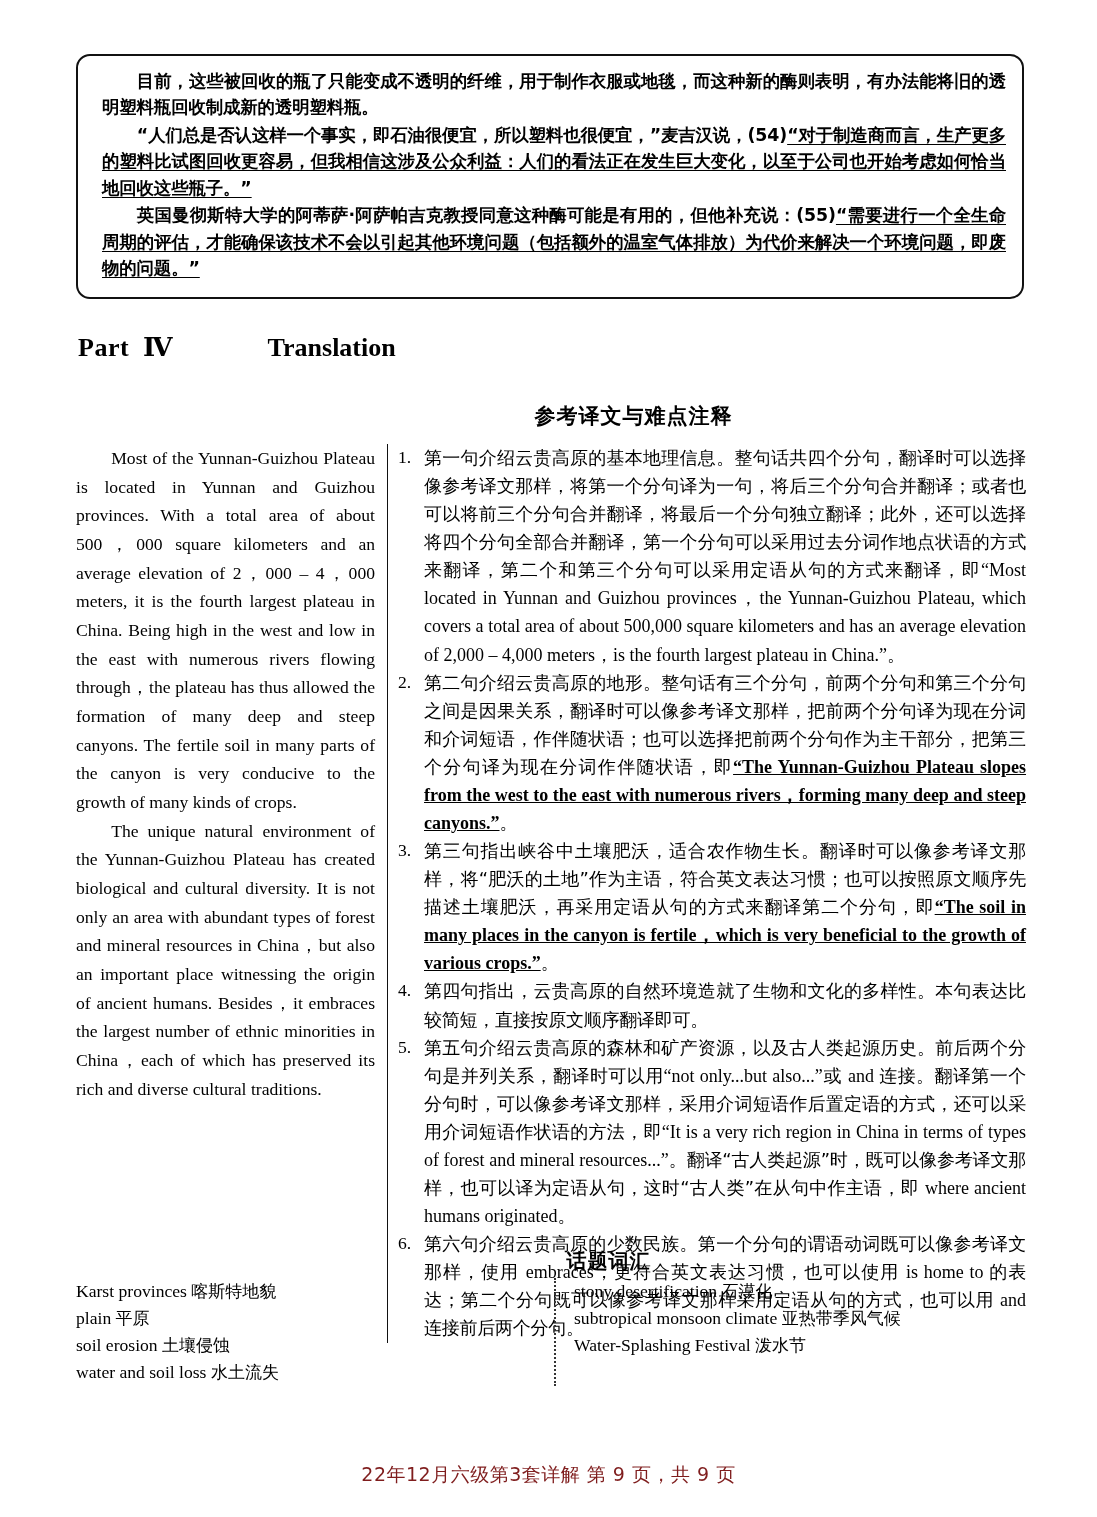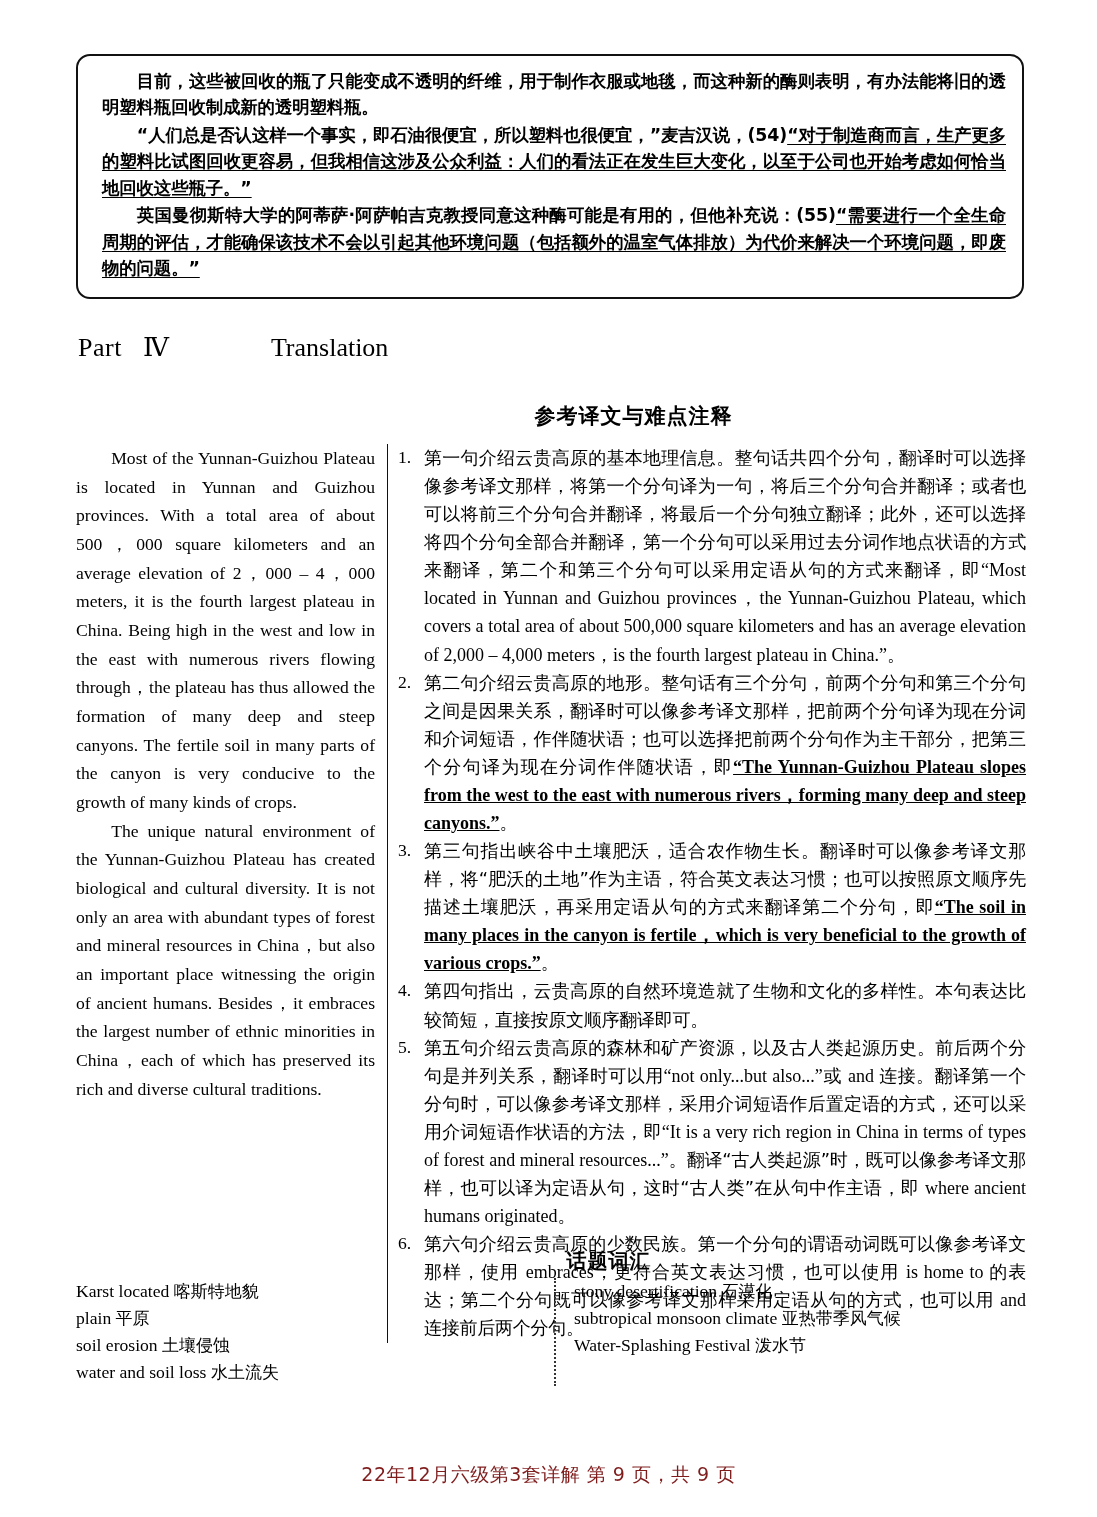--- a/index.html
+++ b/index.html
@@ -49,22 +49,21 @@
     text-underline-offset: 2.5px;
   }
 
   
   .part-head {
     position: absolute;
     left: 78px;
     top: 332px;
     display: flex;
     align-items: baseline;
-    font-weight: normal;
-    gap: 7px;
+    font-weight: bold;
   }
   .part-head .part-label {
     font-size: 26px;
     letter-spacing: 0.5px;
   }
   .part-head .part-num {
     font-size: 26px;
     margin-left: 14px;
     letter-spacing: -1px;
   }
@@ -243,21 +242,21 @@
           <li><span>第四句指出，云贵高原的自然环境造就了生物和文化的多样性。本句表达比较简短，直接按原文顺序翻译即可。</span></li>
           <li><span>第五句介绍云贵高原的森林和矿产资源，以及古人类起源历史。前后两个分句是并列关系，翻译时可以用</span><span class="en">“not only...but also...”</span><span>或 </span><span class="en">and </span><span>连接。翻译第一个分句时，可以像参考译文那样，采用介词短语作后置定语的方式，还可以采用介词短语作状语的方法，即</span><span class="en">“It is a very rich region in China in terms of types of forest and mineral resources...”</span><span>。翻译“古人类起源”时，既可以像参考译文那样，也可以译为定语从句，这时“古人类”在从句中作主语，即 </span><span class="en">where ancient humans originated</span><span>。</span></li>
           <li><span>第六句介绍云贵高原的少数民族。第一个分句的谓语动词既可以像参考译文那样，使用 </span><span class="en">embraces</span><span>，更符合英文表达习惯，也可以使用 </span><span class="en">is home to </span><span>的表达；第二个分句既可以像参考译文那样采用定语从句的方式，也可以用 </span><span class="en">and </span><span>连接前后两个分句。</span></li>
         </ol>
     </div>
   </div>
 
   <div class="vocab-title">话题词汇</div>
   <div class="vocab-cols">
     <div class="vocab-left">
-        <div class="vocab-item"><span>Karst located </span><span class="zh">喀斯特地貌</span></div>
+        <div class="vocab-item"><span>Karst provinces </span><span class="zh">喀斯特地貌</span></div>
         <div class="vocab-item"><span>plain </span><span class="zh">平原</span></div>
         <div class="vocab-item"><span>soil erosion </span><span class="zh">土壤侵蚀</span></div>
         <div class="vocab-item"><span>water and soil loss </span><span class="zh">水土流失</span></div>
       </div>
     <div class="vocab-right">
         <div class="vocab-item"><span>stony desertification </span><span class="zh">石漠化</span></div>
         <div class="vocab-item"><span>subtropical monsoon climate </span><span class="zh">亚热带季风气候</span></div>
         <div class="vocab-item"><span>Water-Splashing Festival </span><span class="zh">泼水节</span></div>
       </div>
   </div>

